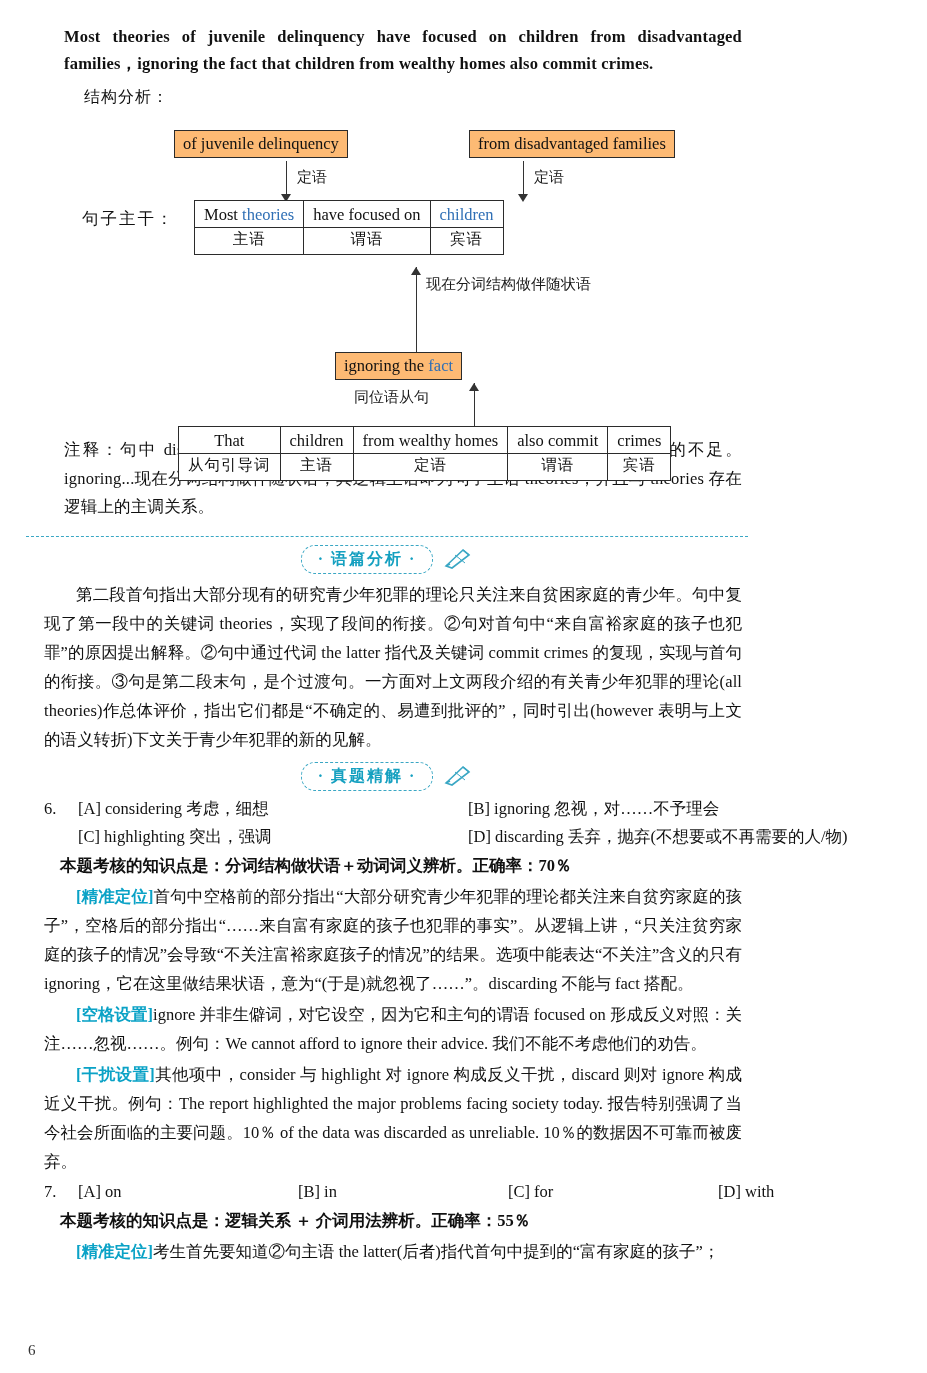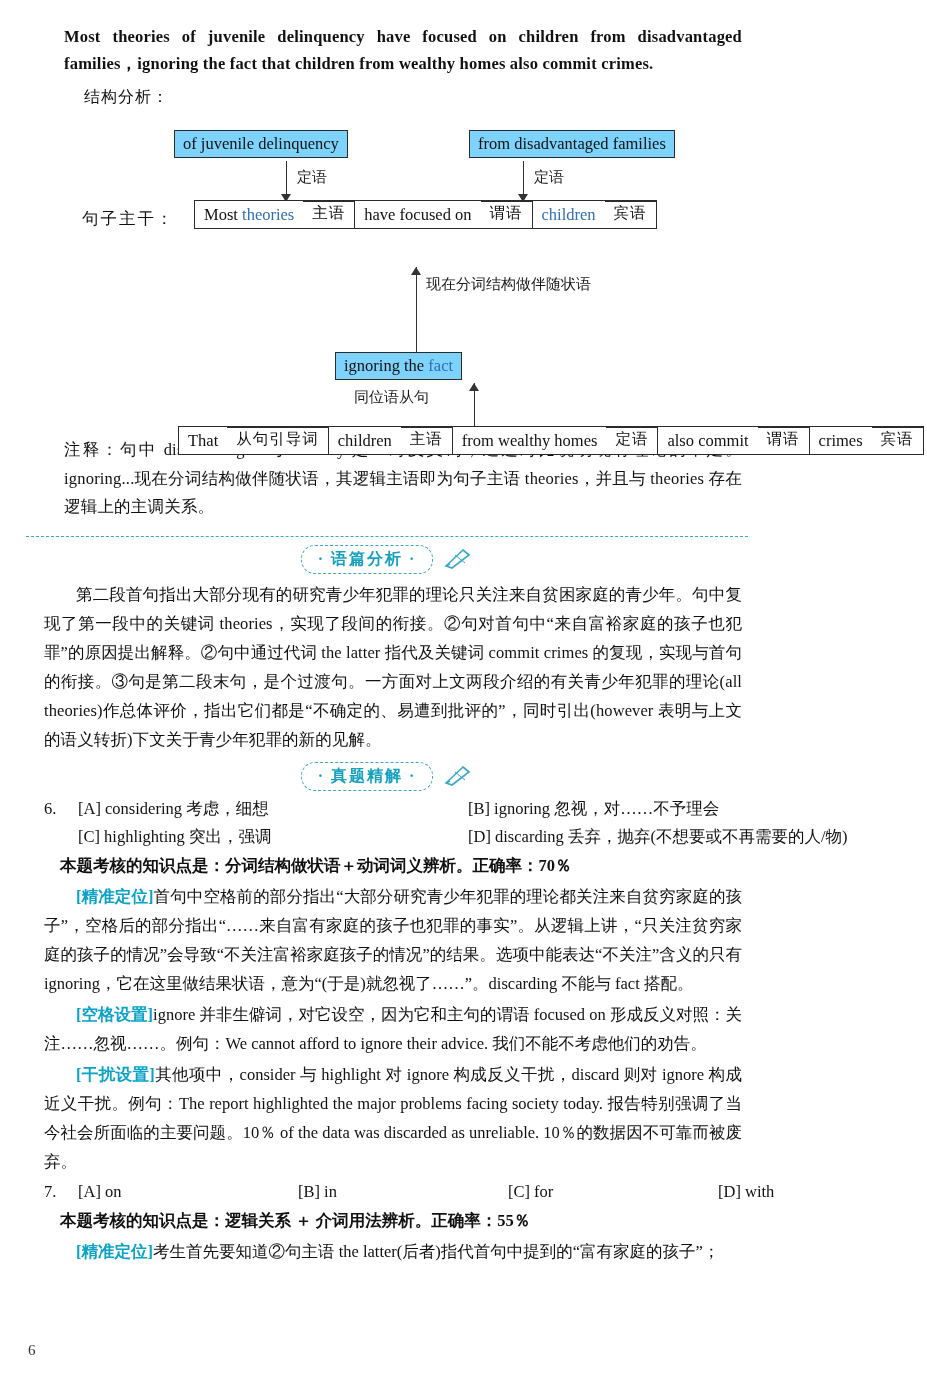--- a/index.html
+++ b/index.html
@@ -38,21 +38,21 @@
 
   
   .diagram {
     position: relative;
     height: 320px;
     margin: 0 0 0 0;
   }
   .box {
     position: absolute;
     border: 1px solid #2b2b2b;
-    background: #7dd3fc;
+    background: #fdba74;
     font-size: 16.5px;
     padding: 3px 8px;
     white-space: nowrap;
     box-sizing: border-box;
   }
   .noborder {
     position: absolute;
     font-size: 16.5px;
     white-space: nowrap;
   }
@@ -83,21 +83,21 @@
     border-bottom: 8px solid #333;
   }
   .cellgrid {
     position: absolute;
     border: 1px solid #2b2b2b;
     display: flex;
     background: #fff;
   }
   .cellgrid .col {
     display: flex;
-    flex-direction: row;
+    flex-direction: column;
     border-right: 1px solid #2b2b2b;
   }
   .cellgrid .col:last-child { border-right: none; }
   .cellgrid .top {
     font-size: 16.5px;
     padding: 4px 9px 2px 9px;
     text-align: center;
     white-space: nowrap;
   }
   .cellgrid .bot {

